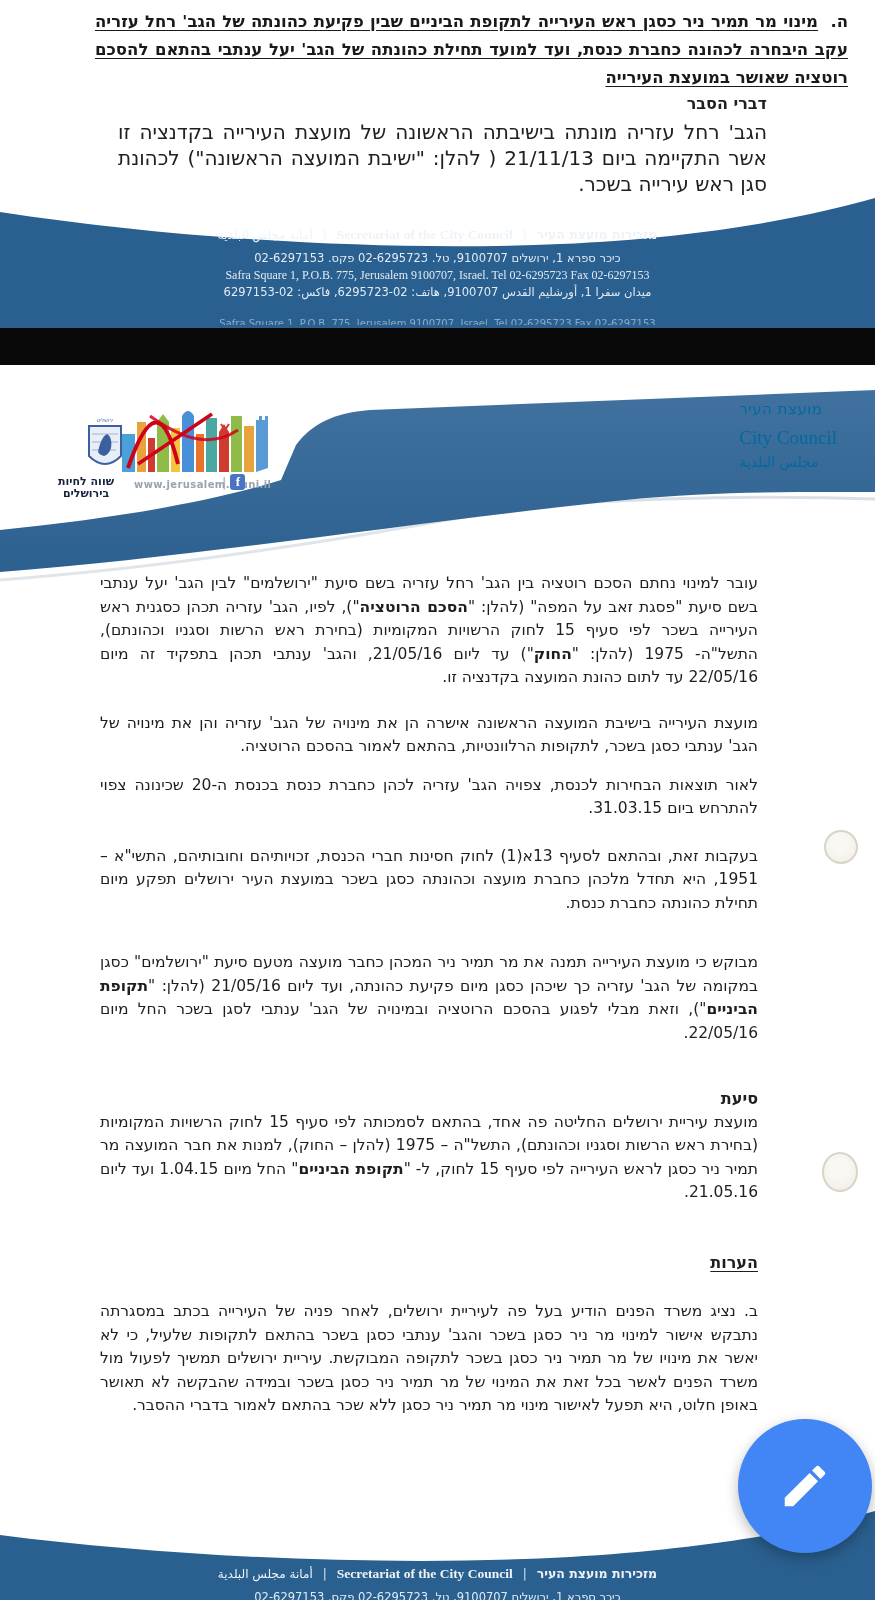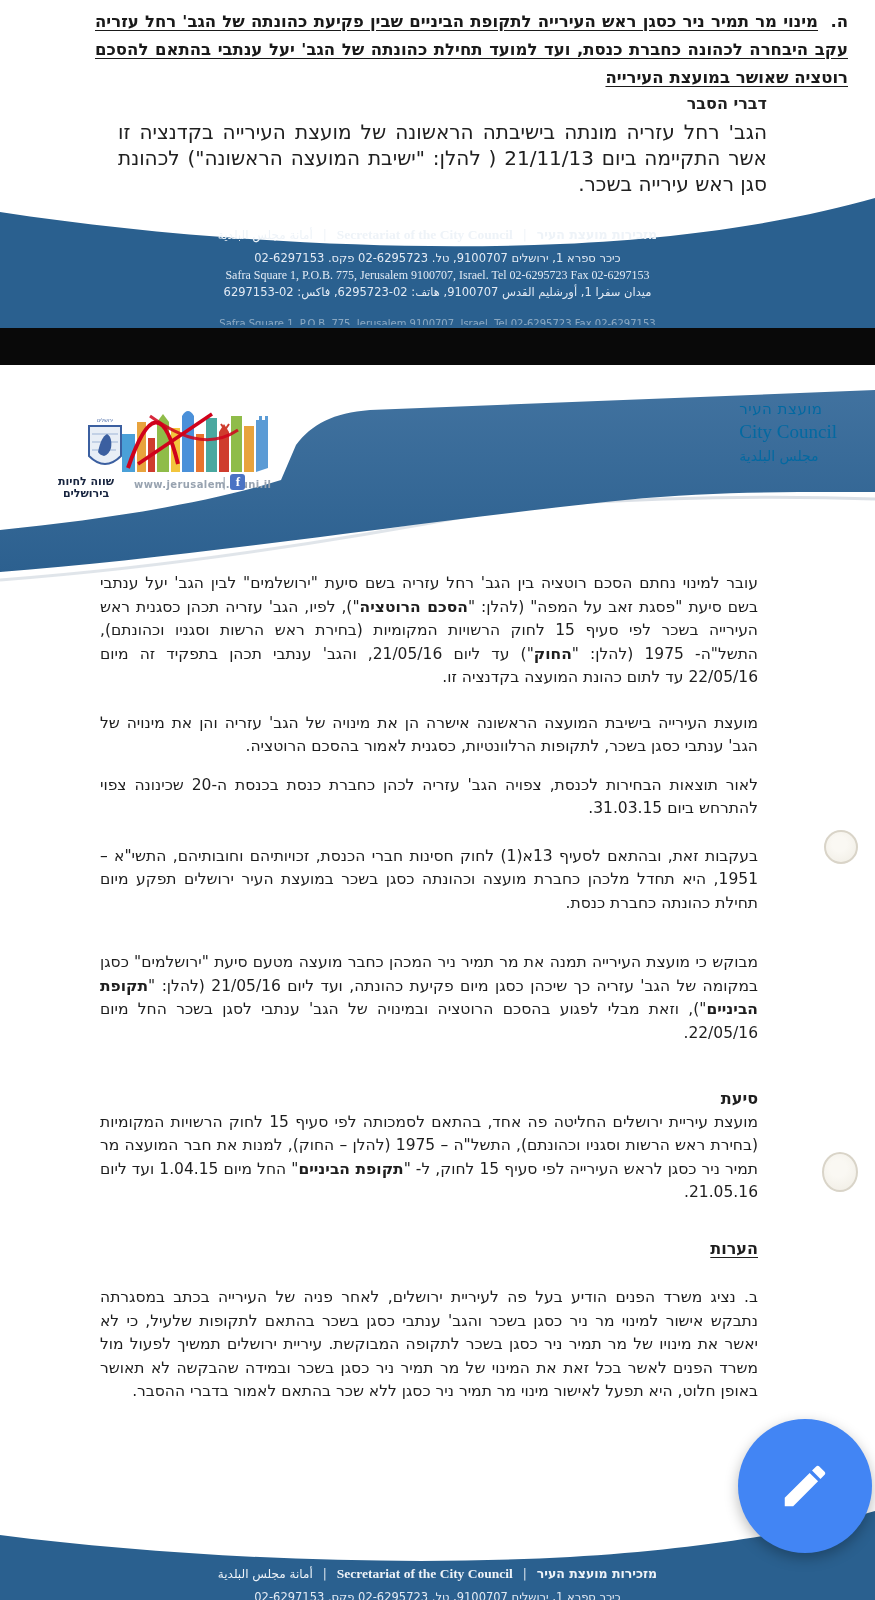--- a/index.html
+++ b/index.html
@@ -30,21 +30,21 @@
   .ft-en{font-size:12px;margin-top:3px;color:#e2eaf4;font-family:"Liberation Serif",serif;}
   .ft-ar{font-size:11.5px;margin-top:2px;color:#e2eaf4;}
   .ft-cut{position:absolute;bottom:3px;left:130px;right:130px;height:7px;overflow:hidden;
     color:#ffffff;opacity:.45;font-size:10px;filter:blur(.4px);text-align:center;}
   
   .black-band{top:328px;left:0;width:875px;height:37px;background:#090909;}
   
   .hdr-svg{top:368px;left:0;}
   .banner-text{top:400px;right:38px;direction:rtl;text-align:left;color:#0369a1;}
   .banner-text .he{font-size:15px;letter-spacing:.5px;}
-  .banner-text .en{font-size:19px;font-family:"Liberation Serif",serif;direction:ltr;margin-top:3px;}
+  .banner-text .en{font-size:19px;font-family:"Liberation Serif",serif;direction:ltr;margin-top:9px;}
   .banner-text .ar{font-size:14px;margin-top:5px;}
   .tagline{top:476px;left:50px;width:72px;text-align:center;direction:rtl;
     font-weight:bold;font-size:11px;line-height:12px;color:#17243f;}
   .site{top:479px;left:134px;font-weight:bold;font-size:10px;letter-spacing:.4px;color:#98a3b0;}
   .fb-wrap{top:474px;left:222px;display:flex;align-items:center;gap:4px;}
   .fb-pipe{color:#9aa5b1;font-size:13px;}
   .fb-icon{width:15px;height:16px;border-radius:3px;background:#4a73c4;color:#fff;
     font-family:"Liberation Serif",serif;font-weight:bold;font-size:13px;line-height:16px;text-align:center;}
   
   .content{top:572px;right:117px;left:100px;direction:rtl;text-align:justify;
@@ -150,29 +150,29 @@
 </div>
 
 <div class="abs site">www.jerusalem.muni.il</div>
 <div class="abs fb-wrap">
   <span class="fb-pipe">|</span>
   <span class="fb-icon">f</span>
 </div>
 
 <div class="abs content">
   <p><span>עובר למינוי נחתם הסכם רוטציה בין הגב' רחל עזריה בשם סיעת "ירושלמים" לבין הגב' יעל ענתבי בשם סיעת "פסגת זאב על המפה" (להלן: "</span><b>הסכם הרוטציה</b><span>"), לפיו, הגב' עזריה תכהן כסגנית ראש העירייה בשכר לפי סעיף 15 לחוק הרשויות המקומיות (בחירת ראש הרשות וסגניו וכהונתם), התשל"ה- 1975 (להלן: "</span><b>החוק</b><span>") עד ליום 21/05/16, והגב' ענתבי תכהן בתפקיד זה מיום 22/05/16 עד לתום כהונת המועצה בקדנציה זו.</span></p>
-  <p class="g1">מועצת העירייה בישיבת המועצה הראשונה אישרה הן את מינויה של הגב' עזריה והן את מינויה של הגב' ענתבי כסגן בשכר, לתקופות הרלוונטיות, כסגנית לאמור בהסכם הרוטציה.</p>
+  <p class="g1">מועצת העירייה בישיבת המועצה הראשונה אישרה הן את מינויה של הגב' עזריה והן את מינויה של הגב' ענתבי כסגן בשכר, לתקופות הרלוונטיות, בהתאם לאמור בהסכם הרוטציה.</p>
   <p class="g2">לאור תוצאות הבחירות לכנסת, צפויה הגב' עזריה לכהן כחברת כנסת בכנסת ה-20 שכינונה צפוי להתרחש ביום 31.03.15.</p>
   <p class="g3">בעקבות זאת, ובהתאם לסעיף 13א(1) לחוק חסינות חברי הכנסת, זכויותיהם וחובותיהם, התשי"א – 1951, היא תחדל מלכהן כחברת מועצה וכהונתה כסגן בשכר במועצת העיר ירושלים תפקע מיום תחילת כהונתה כחברת כנסת.</p>
   <p class="g4"><span>מבוקש כי מועצת העירייה תמנה את מר תמיר ניר המכהן כחבר מועצה מטעם סיעת "ירושלמים" כסגן  במקומה של הגב' עזריה כך שיכהן כסגן  מיום פקיעת כהונתה, ועד ליום 21/05/16 (להלן: "</span><b>תקופת הביניים</b><span>"), וזאת מבלי לפגוע בהסכם הרוטציה ובמינויה של הגב' ענתבי לסגן בשכר החל מיום 22/05/16.</span></p>
 
   <div class="title">סיעת</div>
   <p><span>מועצת עיריית ירושלים החליטה פה אחד, בהתאם לסמכותה לפי סעיף 15 לחוק הרשויות המקומיות (בחירת ראש הרשות וסגניו וכהונתם), התשל"ה – 1975 (להלן – החוק), למנות את חבר המועצה מר תמיר ניר כסגן  לראש העירייה לפי סעיף 15 לחוק,  ל- "</span><b>תקופת הביניים</b><span>" החל מיום  1.04.15  ועד ליום  21.05.16.</span></p>
 
-  <div class="title udl g5" style="margin-top:32px;">הערות</div>
+  <div class="title udl g5" style="margin-top:46px;">הערות</div>
   <p class="g6">ב. נציג משרד הפנים הודיע בעל פה לעיריית ירושלים, לאחר פניה של העירייה בכתב במסגרתה נתבקש אישור למינוי מר ניר כסגן בשכר והגב' ענתבי כסגן בשכר בהתאם לתקופות שלעיל, כי לא יאשר את מינויו של מר תמיר ניר כסגן בשכר לתקופה המבוקשת. עיריית ירושלים תמשיך לפעול מול  משרד הפנים לאשר בכל זאת את המינוי של מר תמיר ניר כסגן בשכר ובמידה שהבקשה לא תאושר באופן חלוט, היא תפעל לאישור מינוי מר תמיר ניר כסגן ללא שכר בהתאם לאמור בדברי ההסבר.</p>
 </div>
 
 <div class="abs punch one"></div>
 <div class="abs punch two"></div>
 
 <div class="abs footer-band footer2">
   <svg width="875" height="95" viewBox="0 0 875 95">
     <path d="M0,30 C170,52 390,62 570,52 C710,44 815,24 875,6 L875,95 L0,95 Z" fill="#2a608f"></path>
   </svg>

